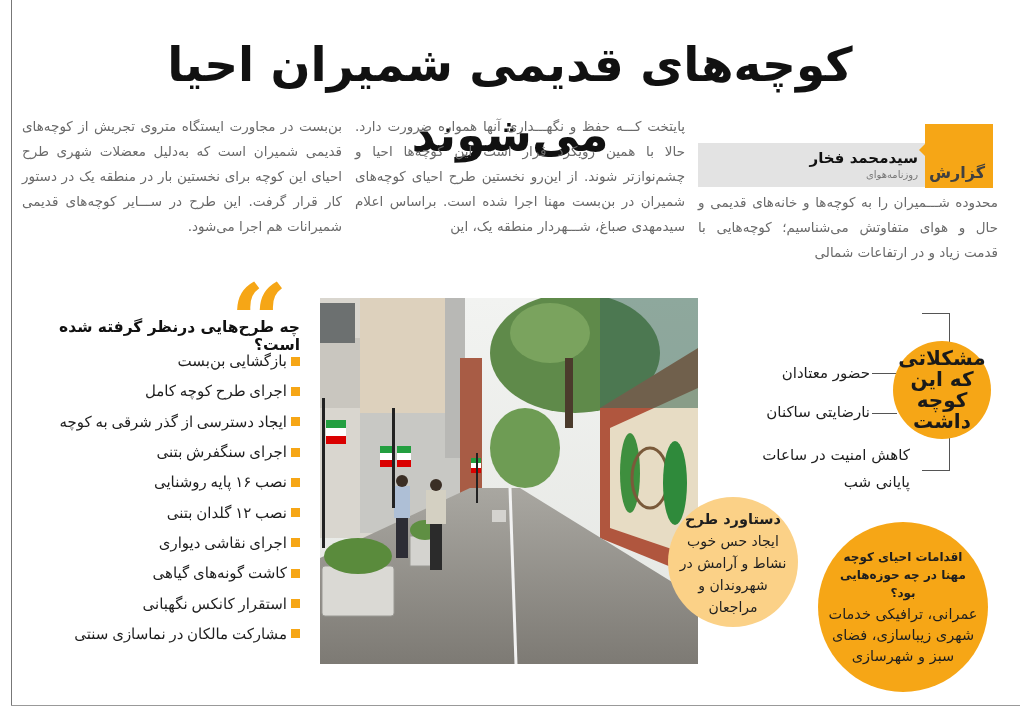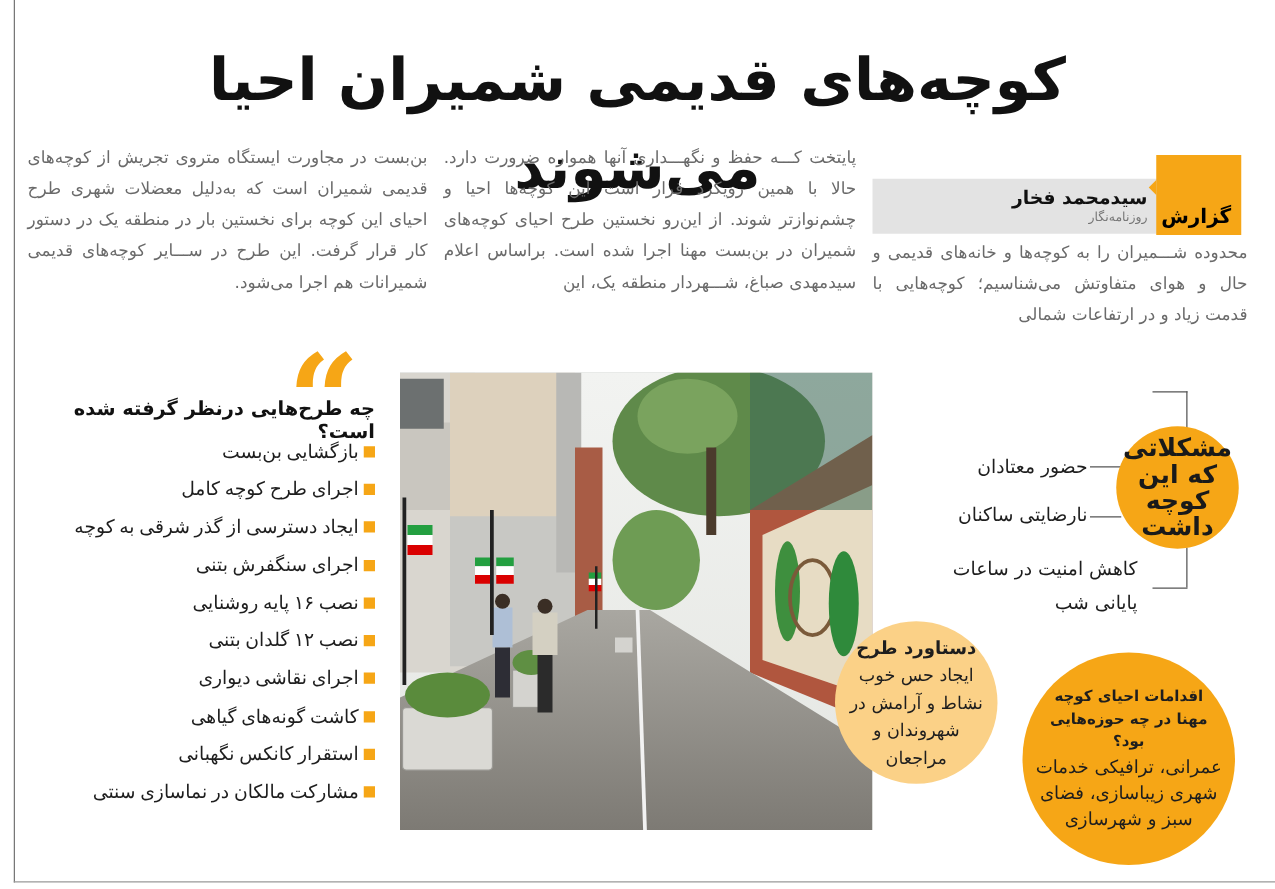--- a/index.html
+++ b/index.html
@@ -46,21 +46,21 @@
       position: absolute; left: 925px; top: 124px; width: 68px; height: 64px;
       background: #f6a616;
     }
     .badge-notch {
       position: absolute; left: -6px; top: 20px; width: 0; height: 0;
       border-top: 6px solid transparent; border-bottom: 6px solid transparent;
       border-right: 6px solid #f6a616;
     }
     .badge-label {
       position: absolute; right: 8px; bottom: 6px;
-      font-size: 16px; font-weight: bold; color: #000000;
+      font-size: 16px; font-weight: bold; color: #404040;
     }
 
     .col-text {
       position: absolute; direction: rtl; text-align: justify;
       font-size: 13.5px; line-height: 25px; color: #6a6a6a;
       text-align-last: right;
     }
     .col-1 { left: 698px; top: 190px; width: 300px; }
     .col-2 { left: 355px; top: 114px; width: 330px; }
     .col-3 { left: 22px; top: 114px; width: 320px; }
@@ -137,21 +137,21 @@
 <body>
 
 <div class="page">
   <div class="frame-left"></div>
   <div class="frame-bottom"></div>
 
   <h1 class="headline">کوچه‌های قدیمی شمیران احیا می‌شوند</h1>
 
   <div class="byline-gray">
     <div class="byline-name">سیدمحمد فخار</div>
-    <div class="byline-role">روزنامه‌نگار</div>
+    <div class="byline-role">روزنامه‌هوای</div>
   </div>
   <div class="badge">
     <span class="badge-notch"></span>
     <span class="badge-label">گزارش</span>
   </div>
 
   <p class="col-text col-1">محدوده شـــمیران را به کوچه‌ها و خانه‌های قدیمی و حال و هوای متفاوتش می‌شناسیم؛ کوچه‌هایی با قدمت زیاد و در ارتفاعات شمالی</p>
   <p class="col-text col-2">پایتخت کـــه حفظ و نگهـــداری آنها همواره ضرورت دارد. حالا با همین رویکرد قرار است این کوچه‌ها احیا و چشم‌نوازتر شوند. از این‌رو نخستین طرح احیای کوچه‌های شمیران در بن‌بست مهنا اجرا شده است. براساس اعلام سیدمهدی صباغ، شـــهردار منطقه یک، این</p>
   <p class="col-text col-3">بن‌بست در مجاورت ایستگاه متروی تجریش از کوچه‌های قدیمی شمیران است که به‌دلیل معضلات شهری طرح احیای این کوچه برای نخستین بار در منطقه یک در دستور کار قرار گرفت. این طرح در ســـایر کوچه‌های قدیمی شمیرانات هم اجرا می‌شود.</p>
 

